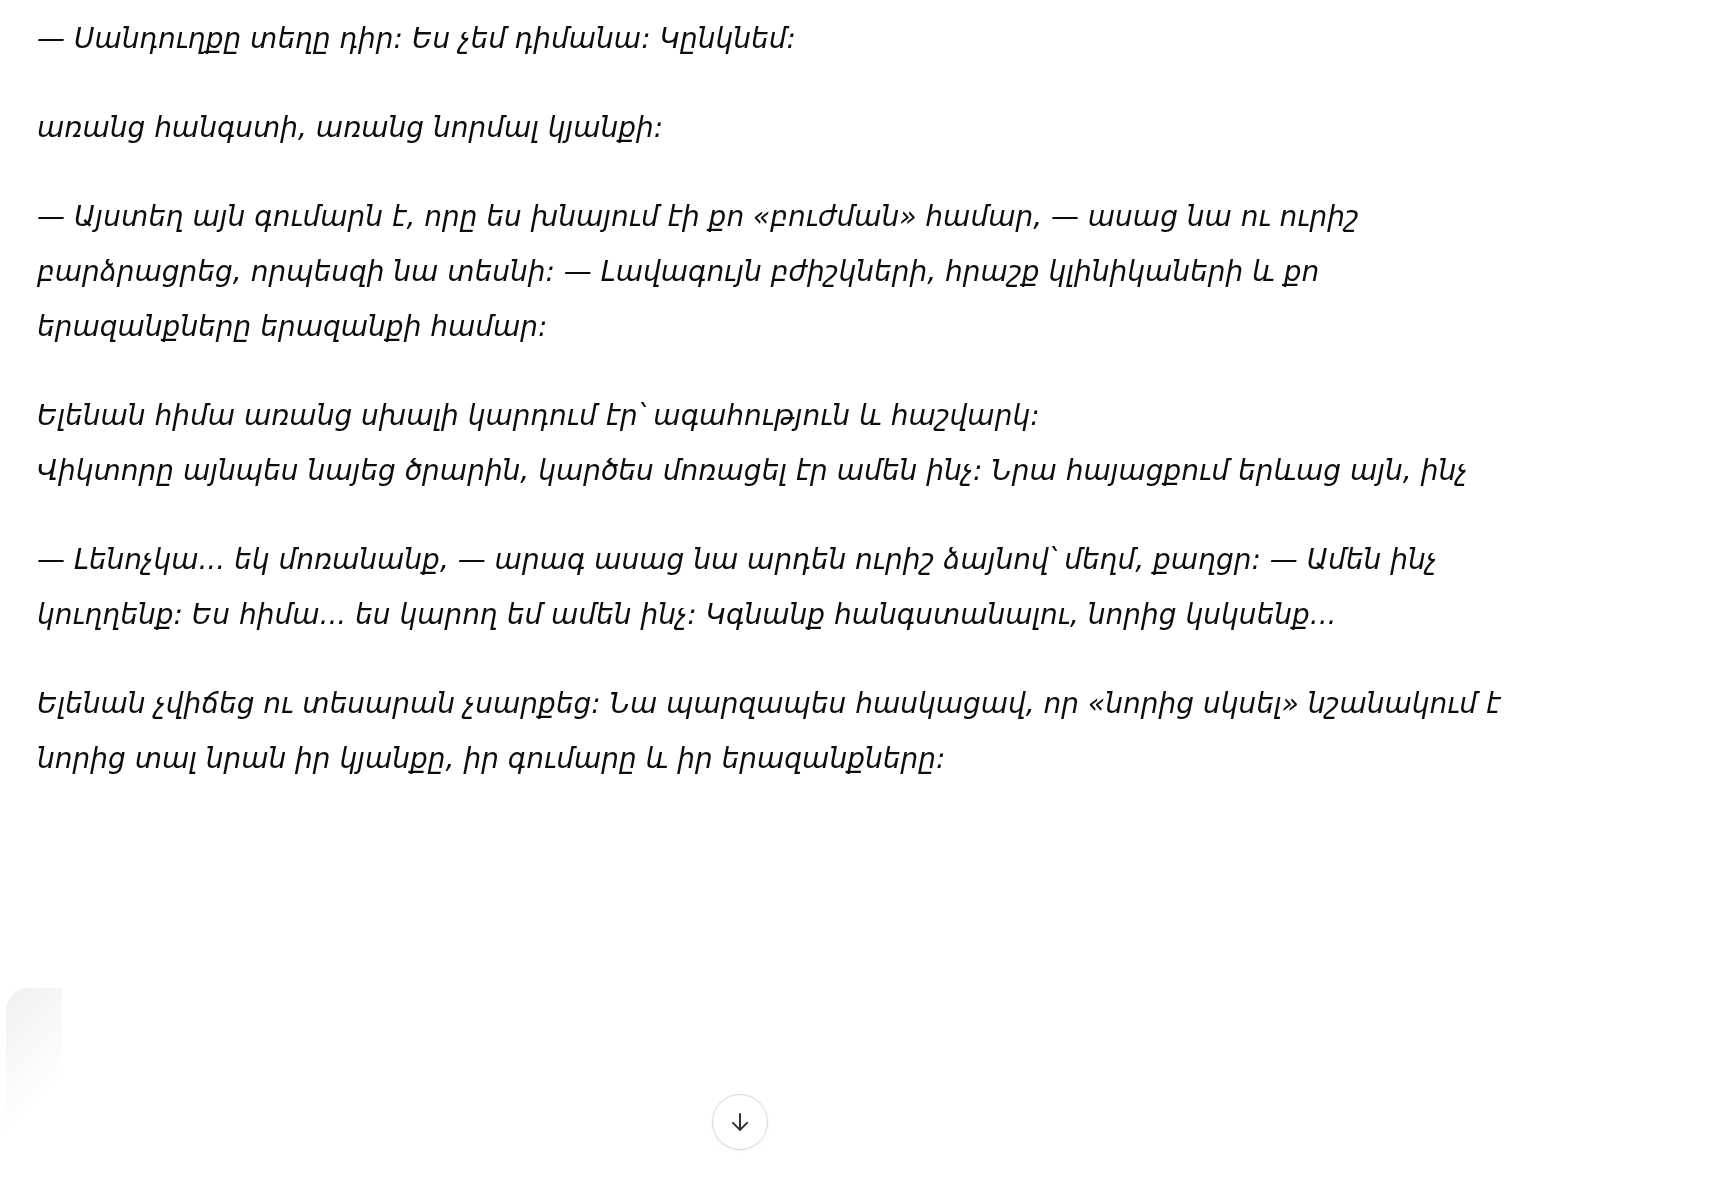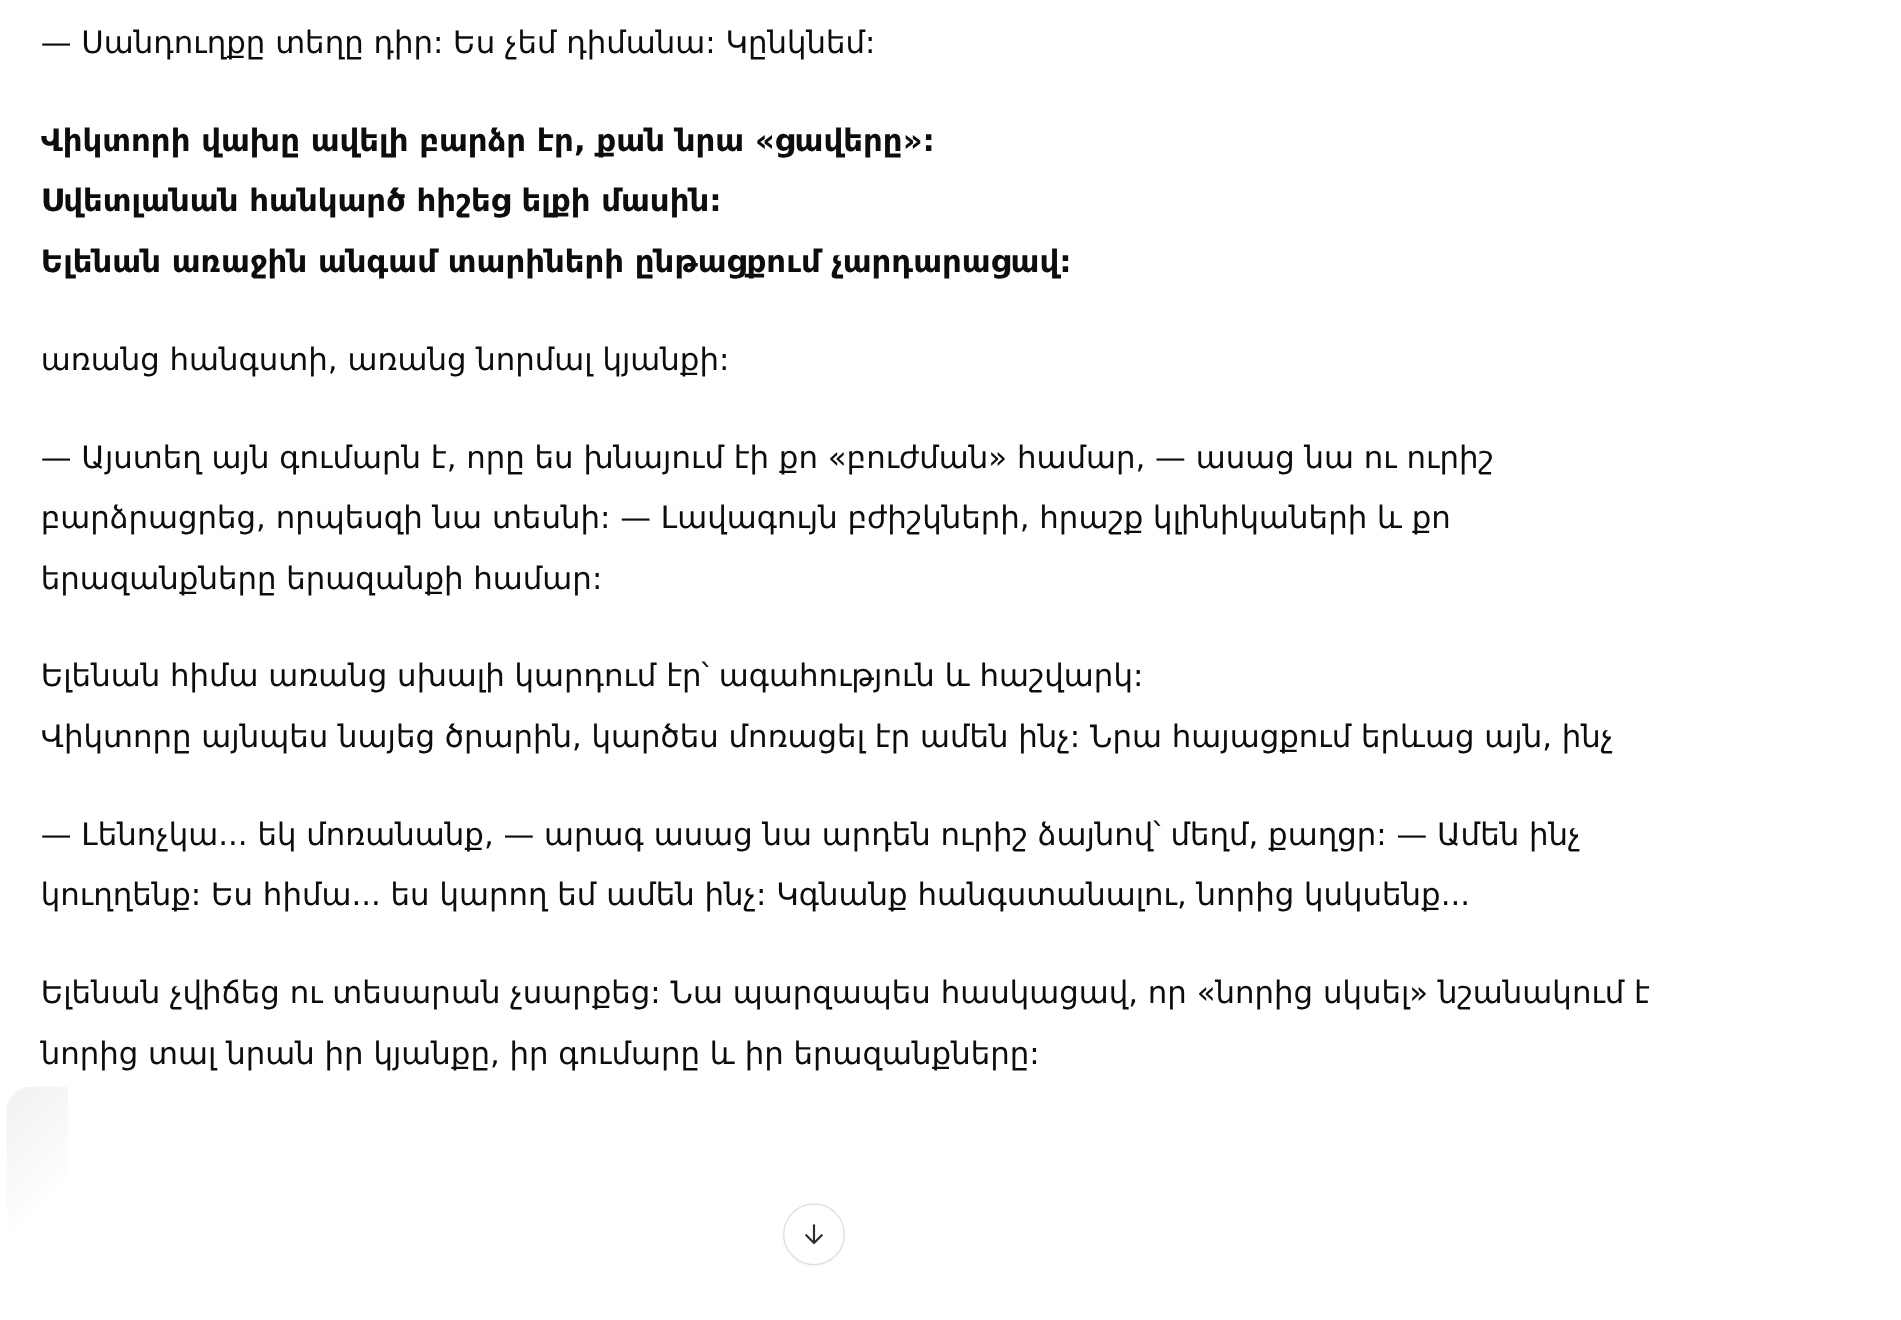--- a/index.html
+++ b/index.html
@@ -21,21 +21,21 @@
     left: 37px;
     right: 30px;
     padding-top: 11px;
   }
   .para {
     font-size: 28px;
     line-height: 55px;
     margin: 0 0 34px 0;
   }
   .para.bold { font-weight: bold; }
-  .line { white-space: nowrap; }
+  .line { white-space: nowrap; font-style: italic; }
   .scroll-btn {
     position: absolute;
     left: 712px;
     top: 1094px;
     width: 56px;
     height: 56px;
     box-sizing: border-box;
     border-radius: 50%;
     background: #ffffff;
     border: 1px solid #d9d9d9;
@@ -61,25 +61,20 @@
 </head>
 <body>
 
 <div class="content">
 
   <div class="para">
     <div class="line">— Սանդուղքը տեղը դիր: Ես չեմ դիմանա: Կընկնեմ:</div>
   </div>
 
 
-  <div class="para bold">
-    <div class="line">Վիկտորի վախը ավելի բարձր էր, քան նրա «ցավերը»:</div>
-    <div class="line">Սվետլանան հանկարծ հիշեց ելքի մասին:</div>
-    <div class="line">Ելենան առաջին անգամ տարիների ընթացքում չարդարացավ:</div>
-  </div>
 
   <div class="para">
     <div class="line">առանց հանգստի, առանց նորմալ կյանքի:</div>
   </div>
 
   <div class="para">
     <div class="line">— Այստեղ այն գումարն է, որը ես խնայում էի քո «բուժման» համար, — ասաց նա ու ուրիշ</div>
     <div class="line">բարձրացրեց, որպեսզի նա տեսնի: — Լավագույն բժիշկների, հրաշք կլինիկաների և քո</div>
     <div class="line">երազանքները երազանքի համար:</div>
   </div>

